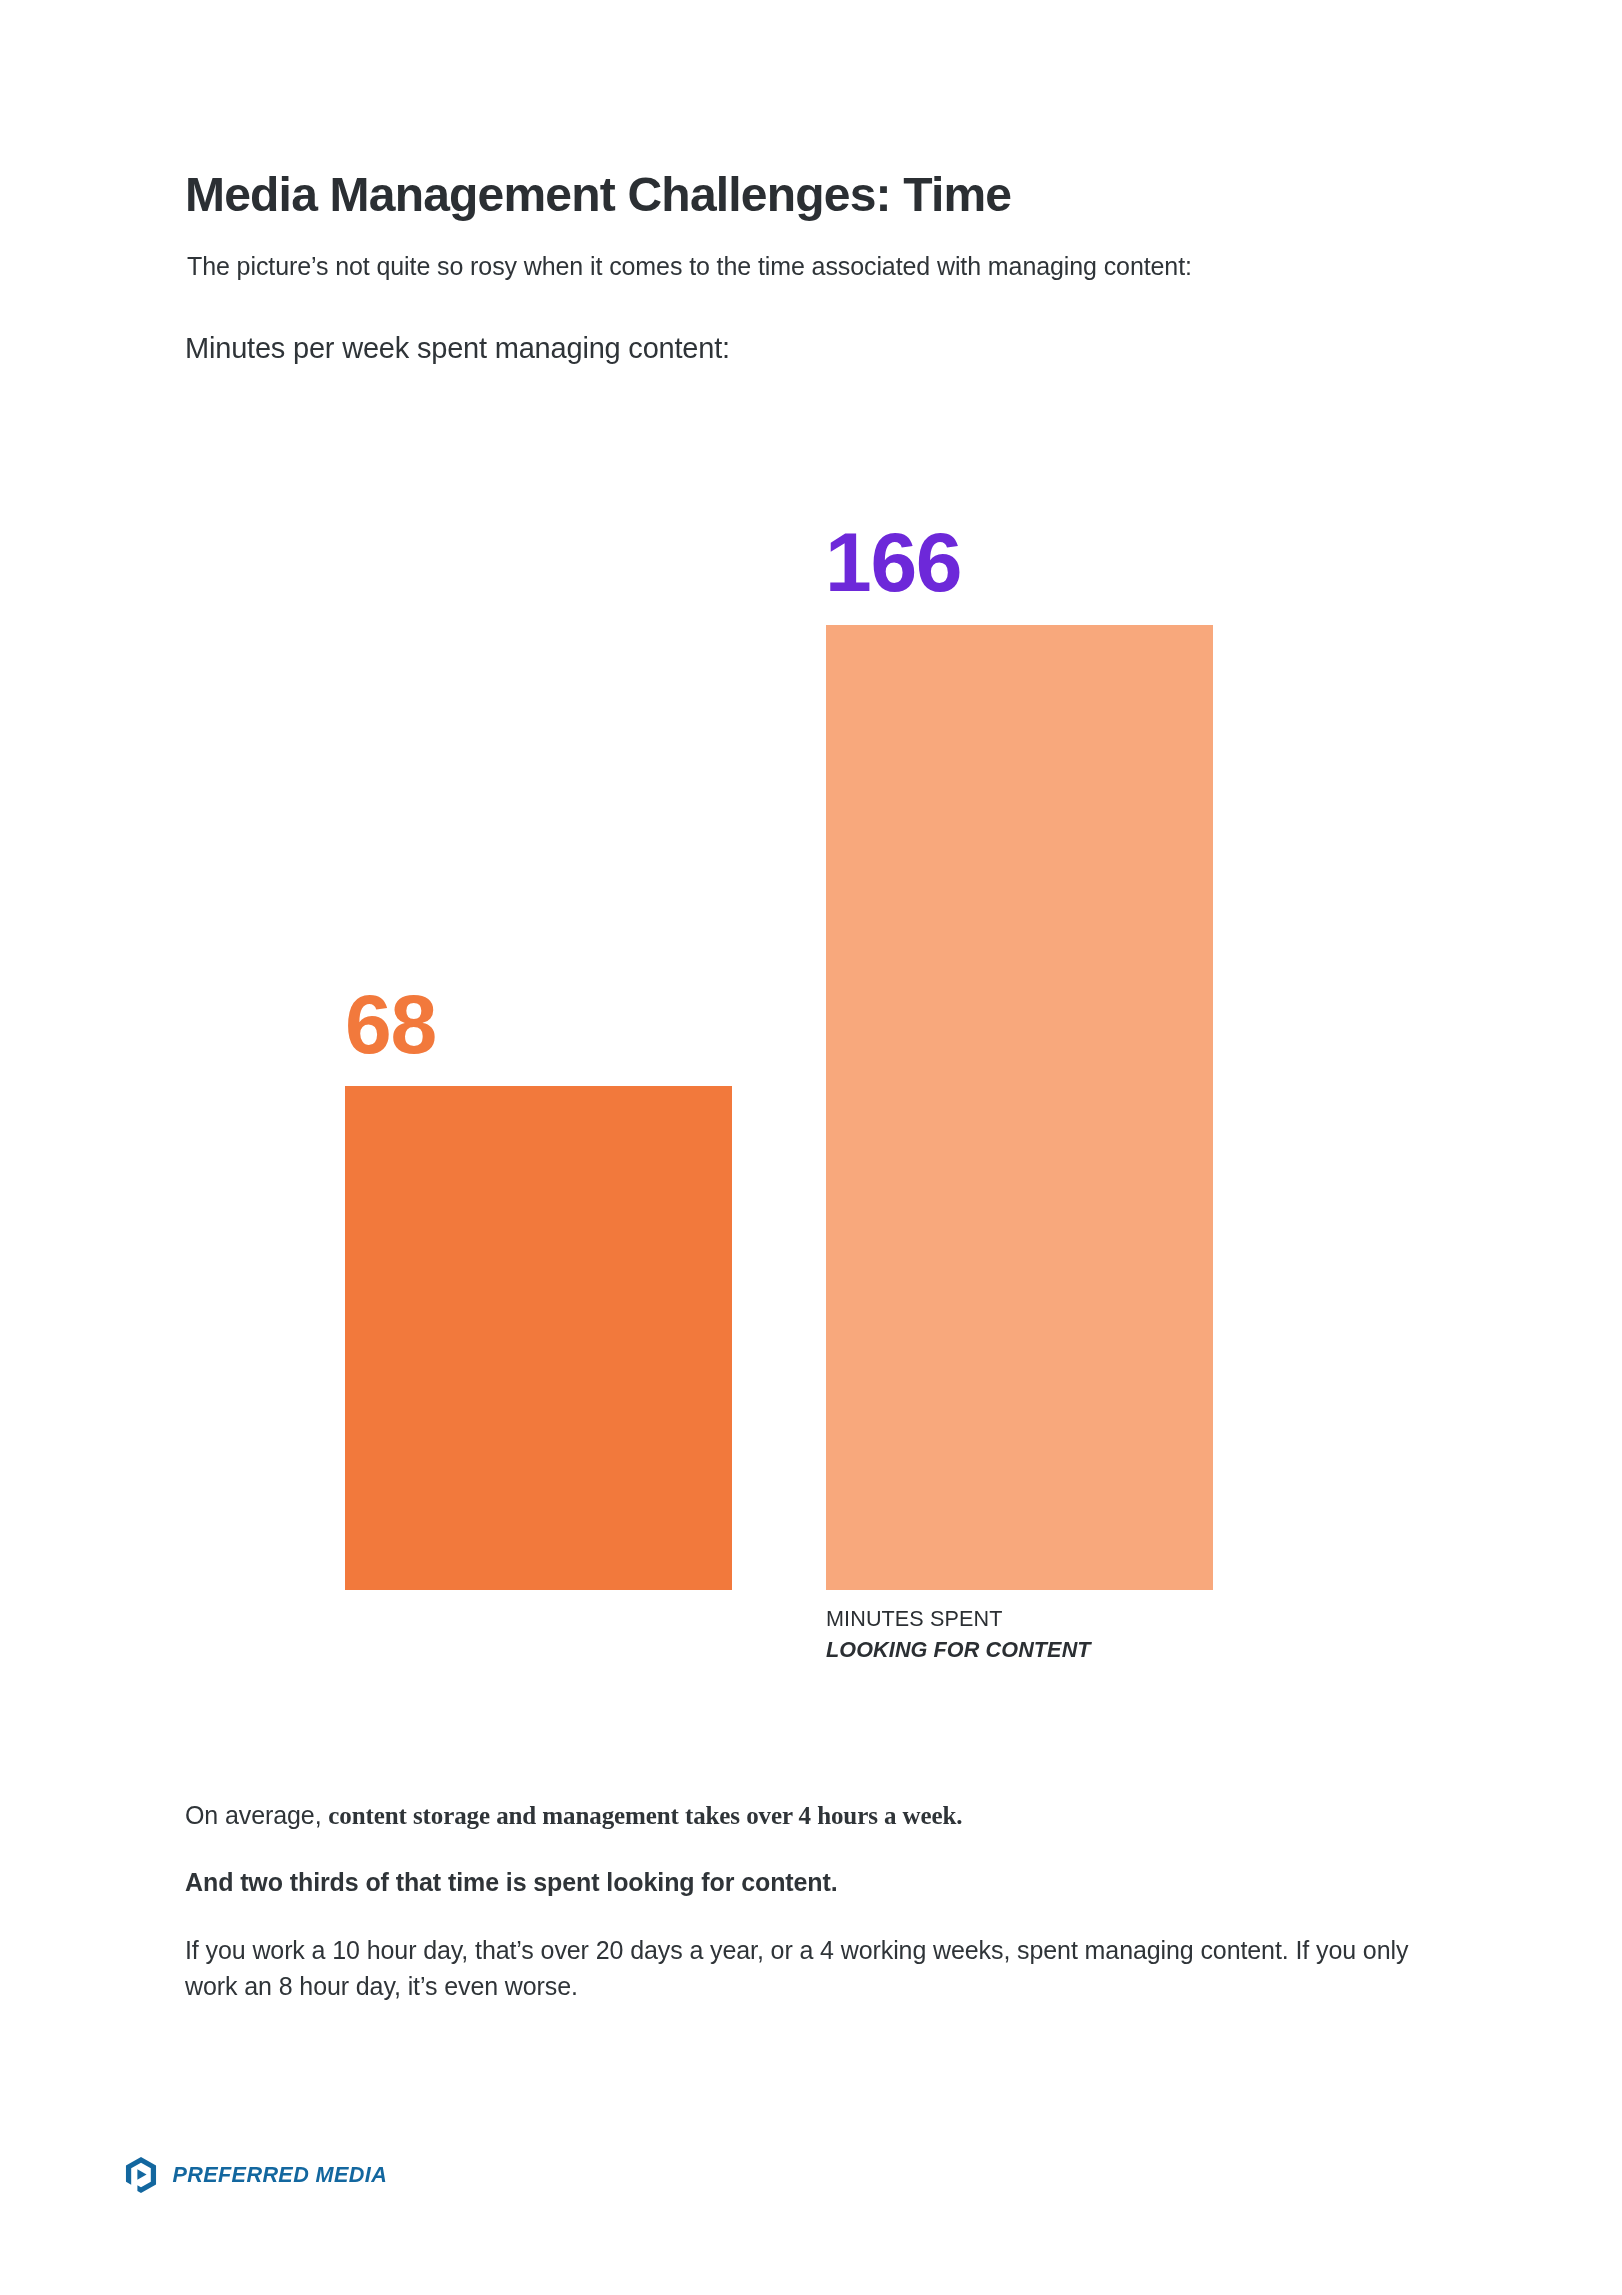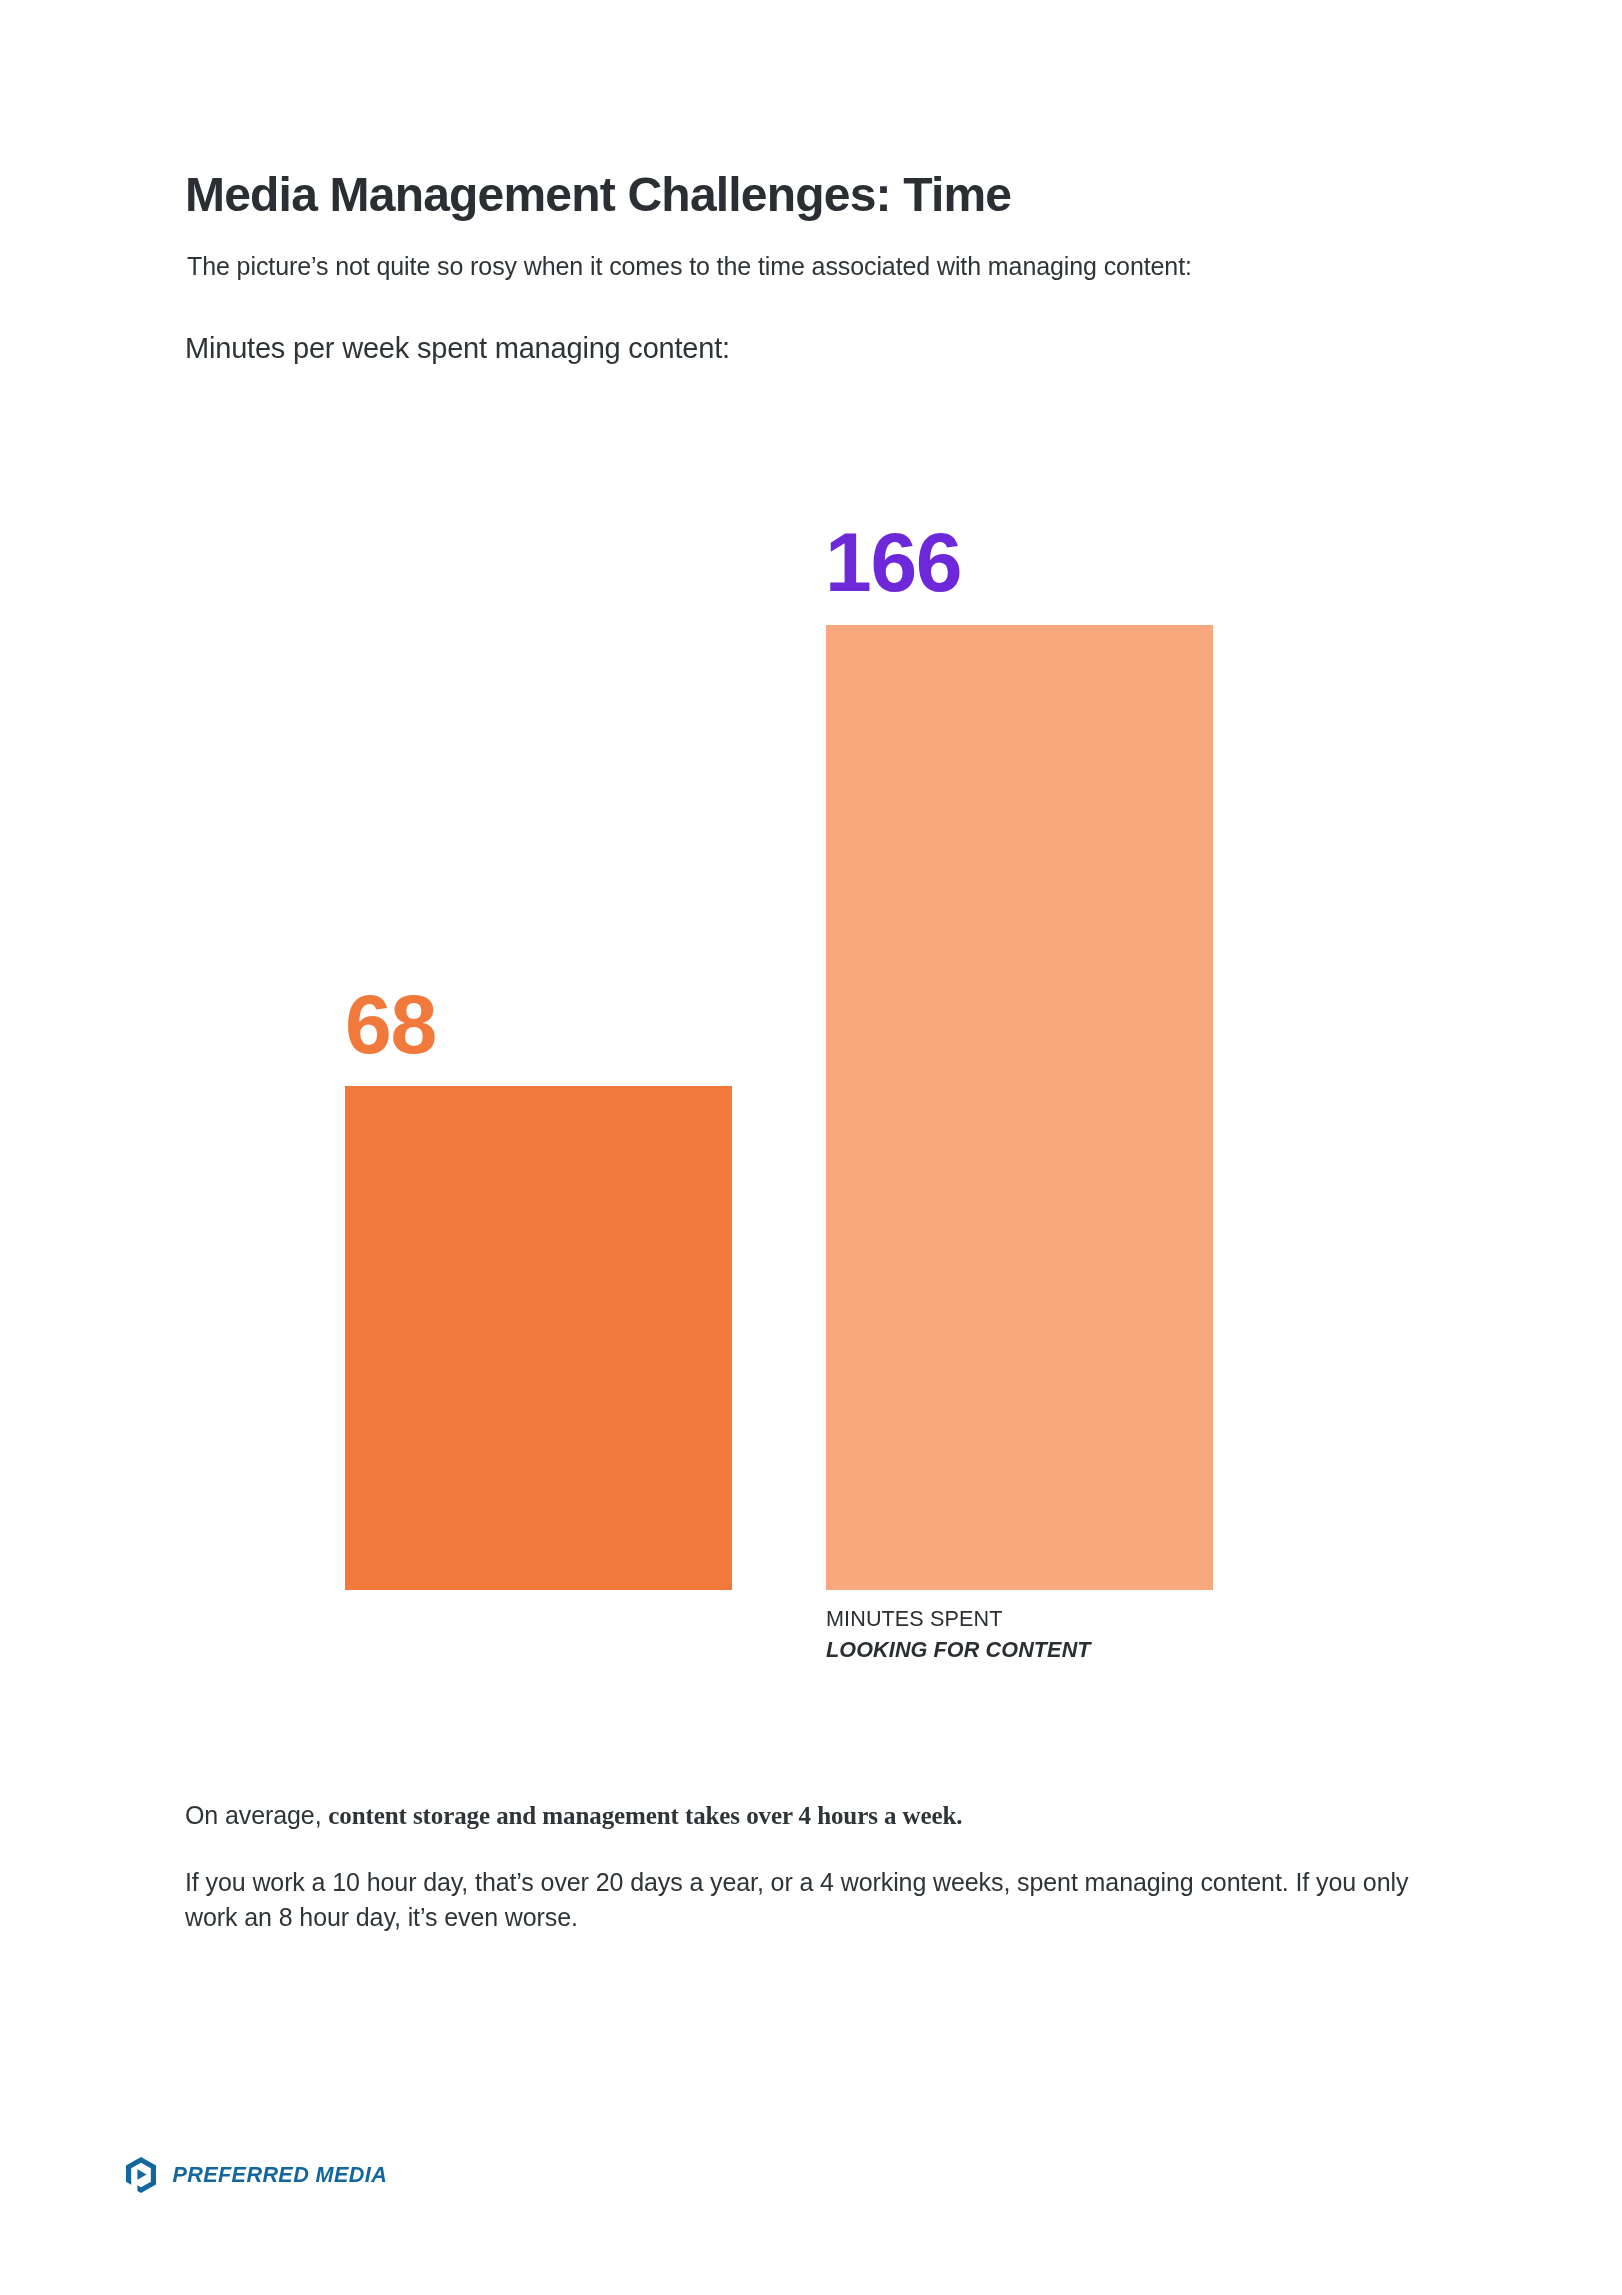--- a/index.html
+++ b/index.html
@@ -212,20 +212,21 @@
       <span class="line1">MINUTES SPENT</span>
       <span class="line2">LOOKING FOR CONTENT</span>
     </div>
 
   </div>
 
   <div class="body-copy">
     <p class="summary-line">
       <span>On average, </span><span class="bold-part">content storage and management takes over 4 hours a week.</span>
     </p>
+    <p class="summary-strong">And two thirds of that time is spent looking for content.</p>
     <p class="closing-para">If you work a 10 hour day, that’s over 20 days a year, or a 4 working weeks, spent managing content. If you only work an 8 hour day, it’s even worse.</p>
   </div>
 
   <div class="footer">
     <div class="brand">
       <span class="brand-mark-wrap">
         <svg class="brand-mark" viewBox="0 0 52 58" xmlns="http://www.w3.org/2000/svg" aria-hidden="true" focusable="false">
           <path d="M26 1.5 L49 14.5 L49 43.5 L26 56.5 L20.5 53.4 L20.5 44.6 L26 47.8 L41 39.3 L41 18.7 L26 10.2 L11 18.7 L11 43.8 L3 39.3 L3 14.5 Z" fill="#13679F"></path>
           <path d="M20.5 20.2 L34.5 28.3 L20.5 36.4 Z" fill="#13679F"></path>
         </svg>

